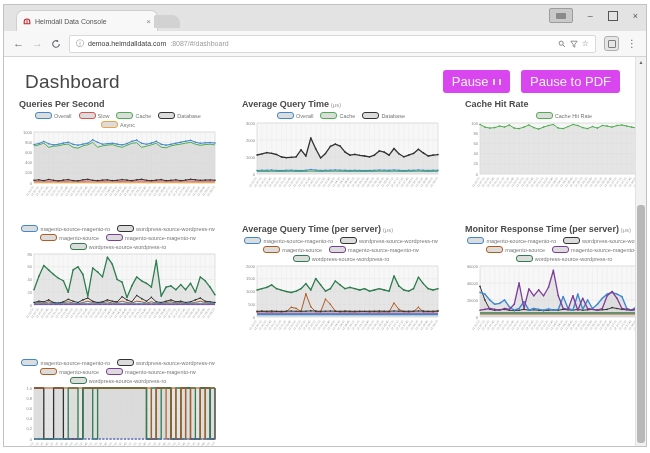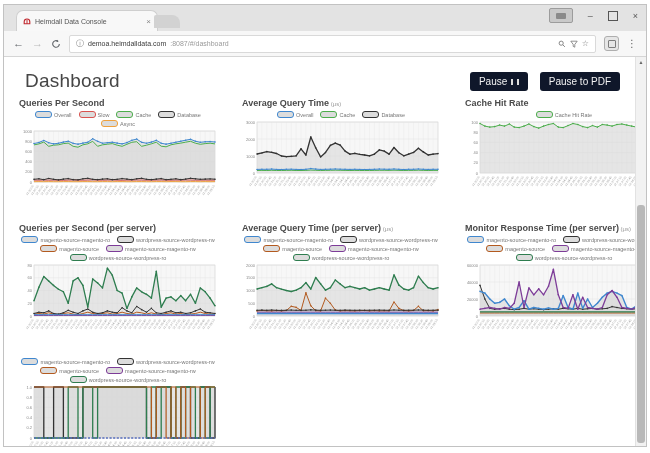--- a/index.html
+++ b/index.html
@@ -37,21 +37,21 @@
   .extbox i{display:block;width:6px;height:6px;border:1.5px solid #7d7d7d;border-radius:1px;}
   .menudots{color:#666;font-size:10px;}
   
   .content{position:relative;flex:1;background:#fff;overflow:hidden;}
   .scrollbar{position:absolute;right:0;top:0;bottom:0;width:10px;background:#f2f2f2;
     border-left:1px solid #e2e2e2;}
   .sb-up{height:10px;display:flex;align-items:center;justify-content:center;font-size:5px;color:#666;}
   .sb-thumb{position:absolute;left:1px;right:1px;top:38%;bottom:3px;background:#b8b8b8;border-radius:3px;}
   .hdr{display:flex;justify-content:space-between;align-items:center;padding:13px 26px 6px 21px;}
   .hdr h1{margin:0;font-size:19px;font-weight:400;color:#464646;letter-spacing:.2px;}
-  .btn{background:#0f172a;color:#f2f2f2;font-size:10px;padding:4px 9px;border-radius:3px;
+  .btn{background:#d946ef;color:#f2f2f2;font-size:13px;padding:4px 9px;border-radius:3px;
     border:none;display:inline-flex;align-items:center;gap:4px;margin-left:7px;font-family:inherit;justify-content:space-between;}
   .pause-bars{display:inline-block;width:4px;height:6px;border-left:2px solid #dcdcdc;
     border-right:2px solid #dcdcdc;}
   .charts{display:grid;grid-template-columns:repeat(3,202px);column-gap:4px;row-gap:9px;
     padding:0 0 0 13px;gap:21px;}
   .panel{display:flex;flex-direction:column;}
   .ptitle{font-size:9px;font-weight:bold;color:#4a4a4a;margin:0 0 2px 2px;}
   .unit{font-size:6px;color:#999;font-weight:normal;}
   .legend{display:flex;flex-wrap:wrap;justify-content:center;column-gap:7px;row-gap:2px;
     margin:1px 0 1px 0;}
@@ -642,21 +642,20 @@
             <text x="168.64864864864865" y="58" font-size="3" fill="#999" text-anchor="end" transform="rotate(-55 168.64864864864865 58)">12:37:45</text>
             <text x="173.54054054054055" y="58" font-size="3" fill="#999" text-anchor="end" transform="rotate(-55 173.54054054054055 58)">12:38:00</text>
             <text x="178.43243243243242" y="58" font-size="3" fill="#999" text-anchor="end" transform="rotate(-55 178.43243243243242 58)">12:38:15</text>
             <text x="183.32432432432432" y="58" font-size="3" fill="#999" text-anchor="end" transform="rotate(-55 183.32432432432432 58)">12:38:30</text>
             <text x="188.21621621621622" y="58" font-size="3" fill="#999" text-anchor="end" transform="rotate(-55 188.21621621621622 58)">12:38:45</text>
             <text x="193.1081081081081" y="58" font-size="3" fill="#999" text-anchor="end" transform="rotate(-55 193.1081081081081 58)">12:39:00</text>
             <text x="198" y="58" font-size="3" fill="#999" text-anchor="end" transform="rotate(-55 198 58)">12:39:15</text>
           </svg>
         </div>
         <div class="panel">
-          <div class="ptitle">Queries per Second (per server)</div>
           <div class="legend">
             <span class="litem">
               <span class="chip" style="border-color: rgb(63, 135, 207);"></span>
               <span>magento-source-magento-ro</span>
             </span>
             <span class="litem">
               <span class="chip" style="border-color: rgb(51, 51, 51);"></span>
               <span>wordpress-source-wordpress-rw</span>
             </span>
             <span class="litem">

